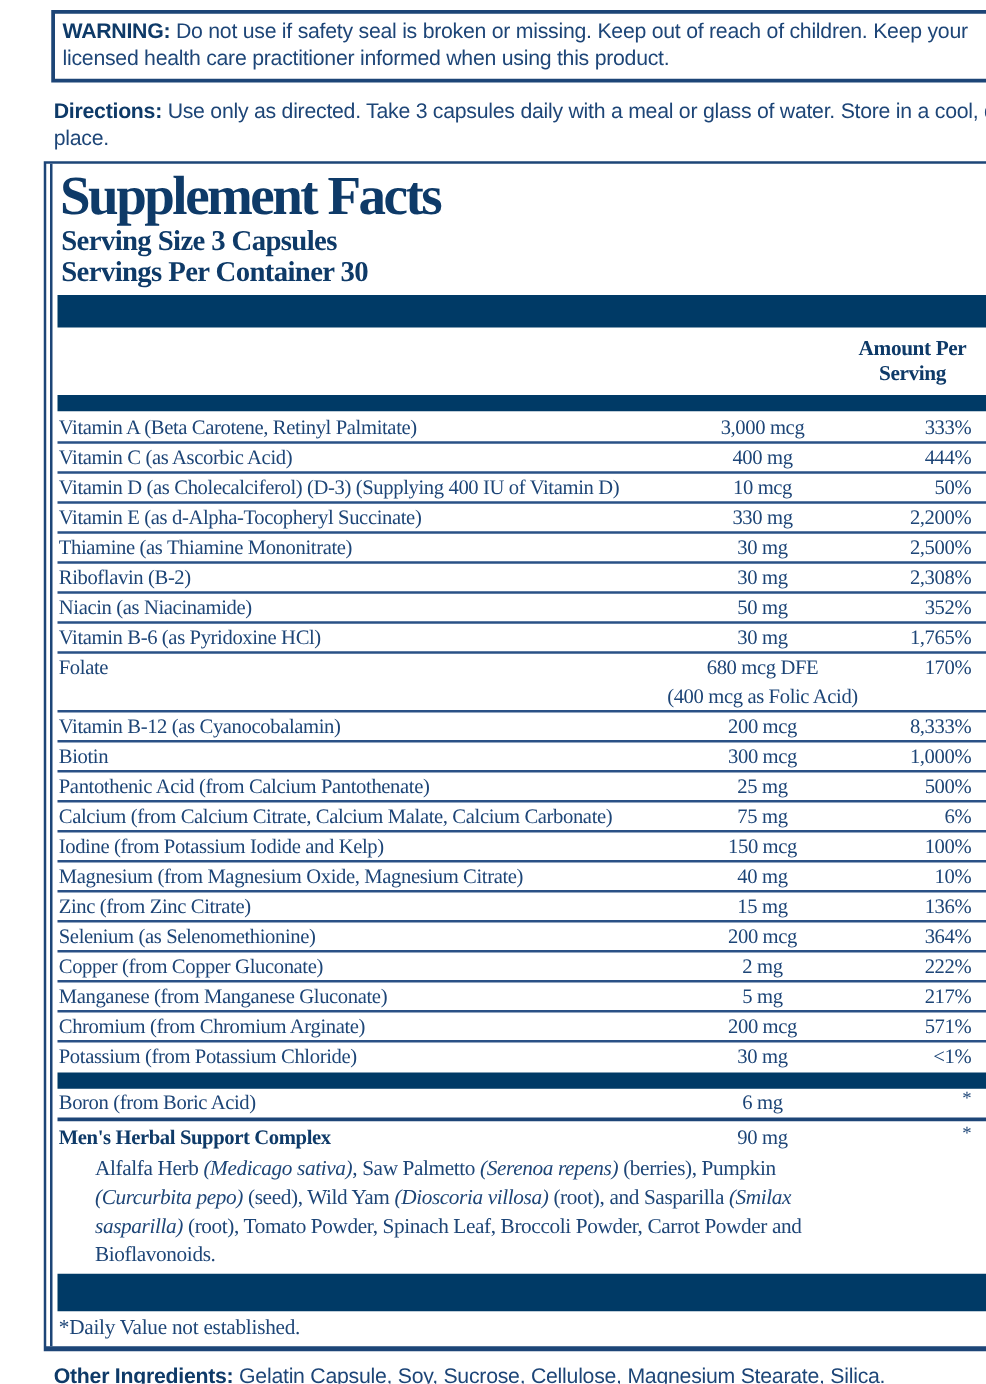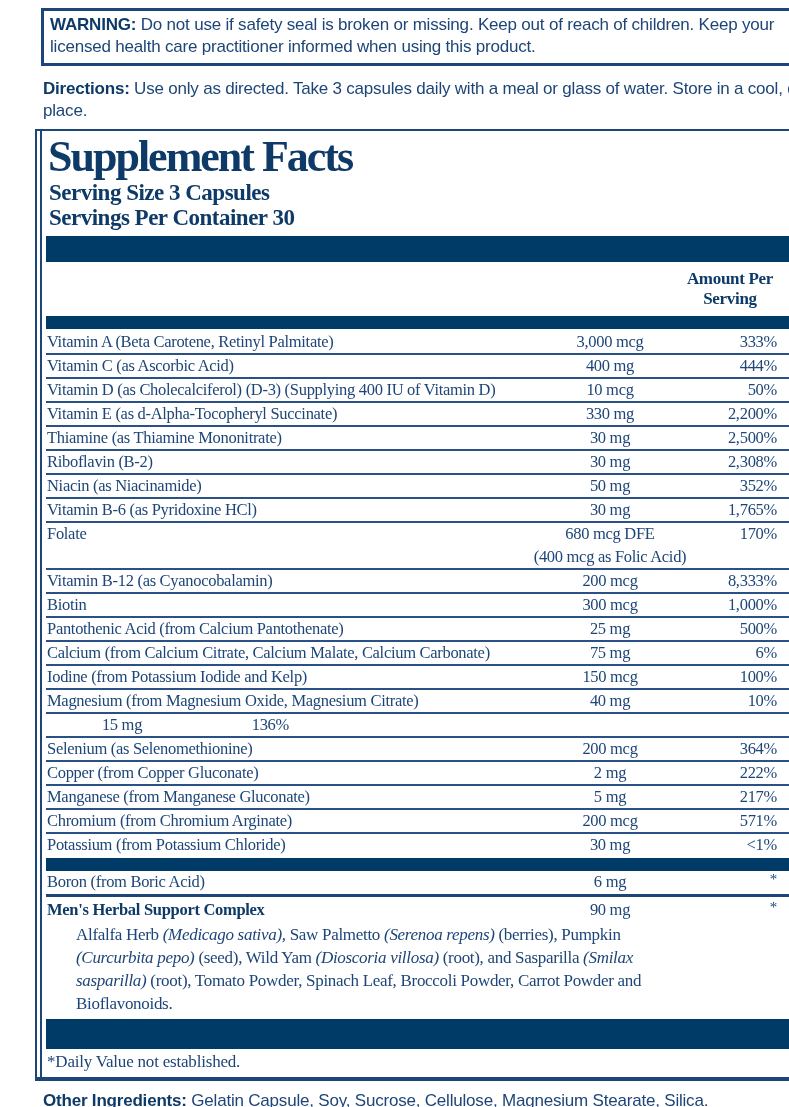--- a/index.html
+++ b/index.html
@@ -249,20 +249,21 @@
 
   <div class="row">
     <span class="n">Magnesium (from Magnesium Oxide, Magnesium Citrate)</span>
     <span class="amt">
       <span class="amt-main">40 mg</span>
     </span>
     <span class="dv">10%</span>
   </div>
 
   <div class="row">
+    <span class="n">Zinc (from Zinc Citrate)</span>
     <span class="amt">
       <span class="amt-main">15 mg</span>
     </span>
     <span class="dv">136%</span>
   </div>
 
   <div class="row">
     <span class="n">Selenium (as Selenomethionine)</span>
     <span class="amt">
       <span class="amt-main">200 mcg</span>

